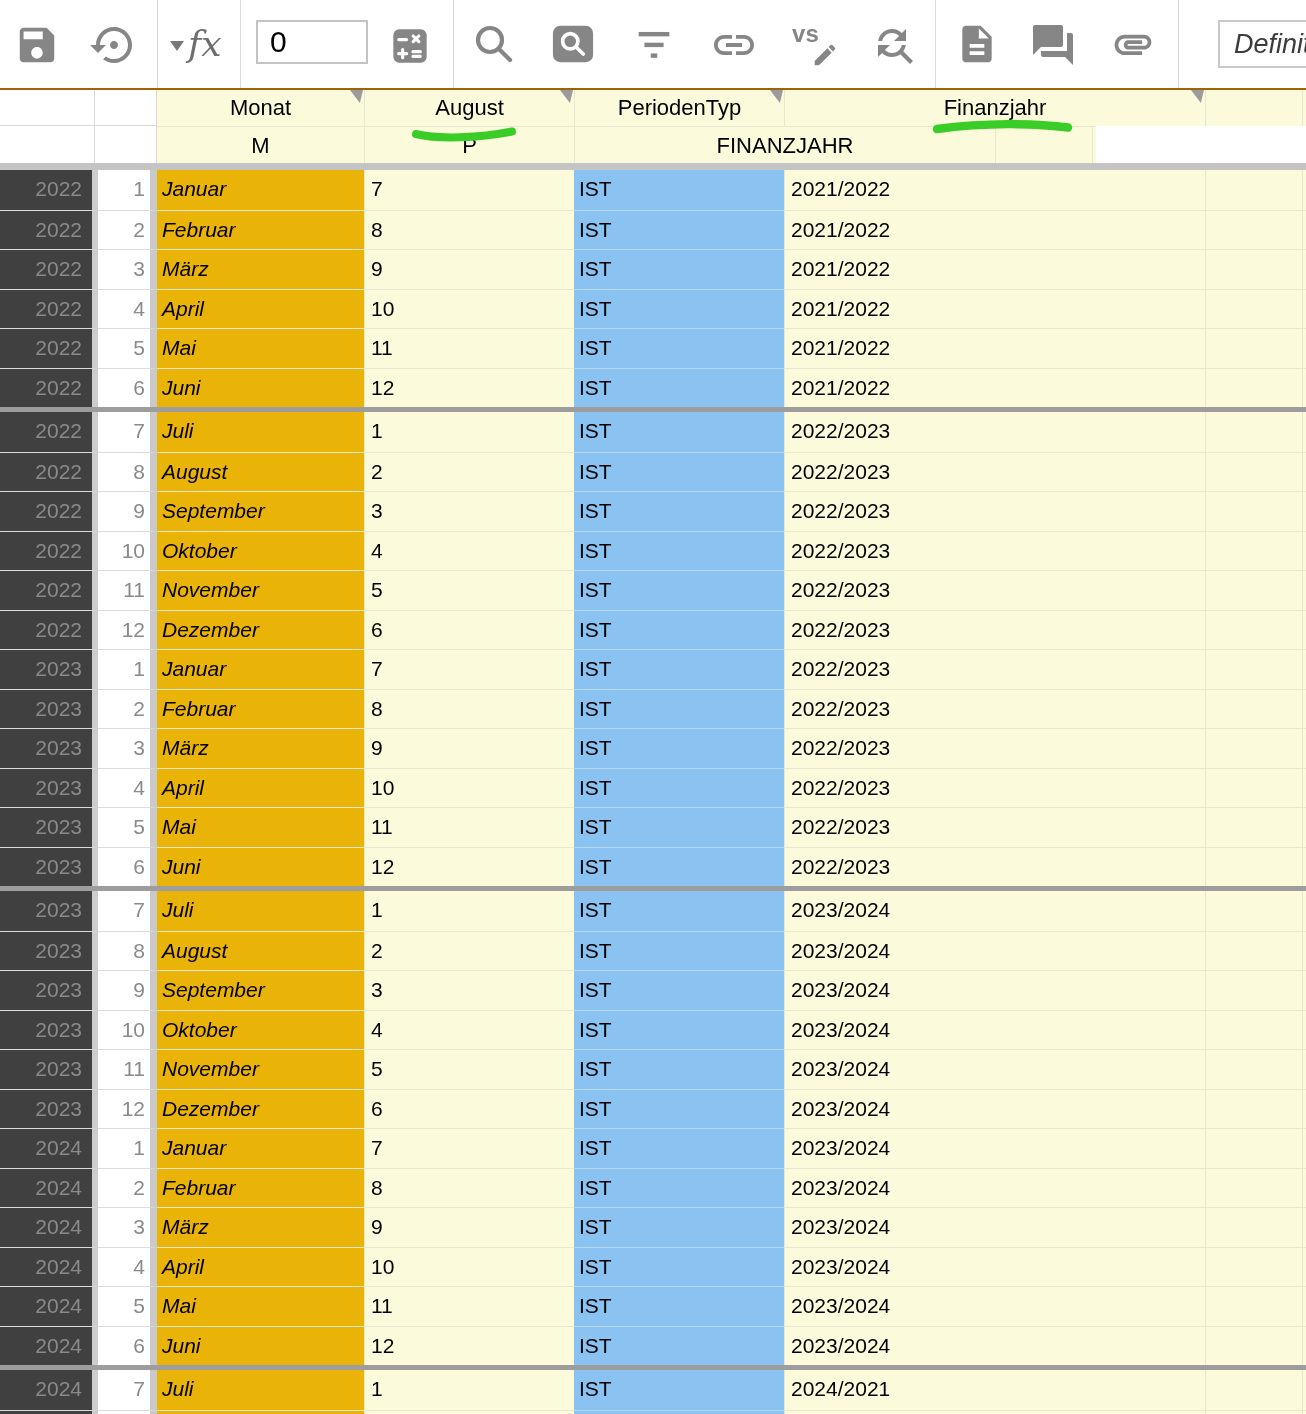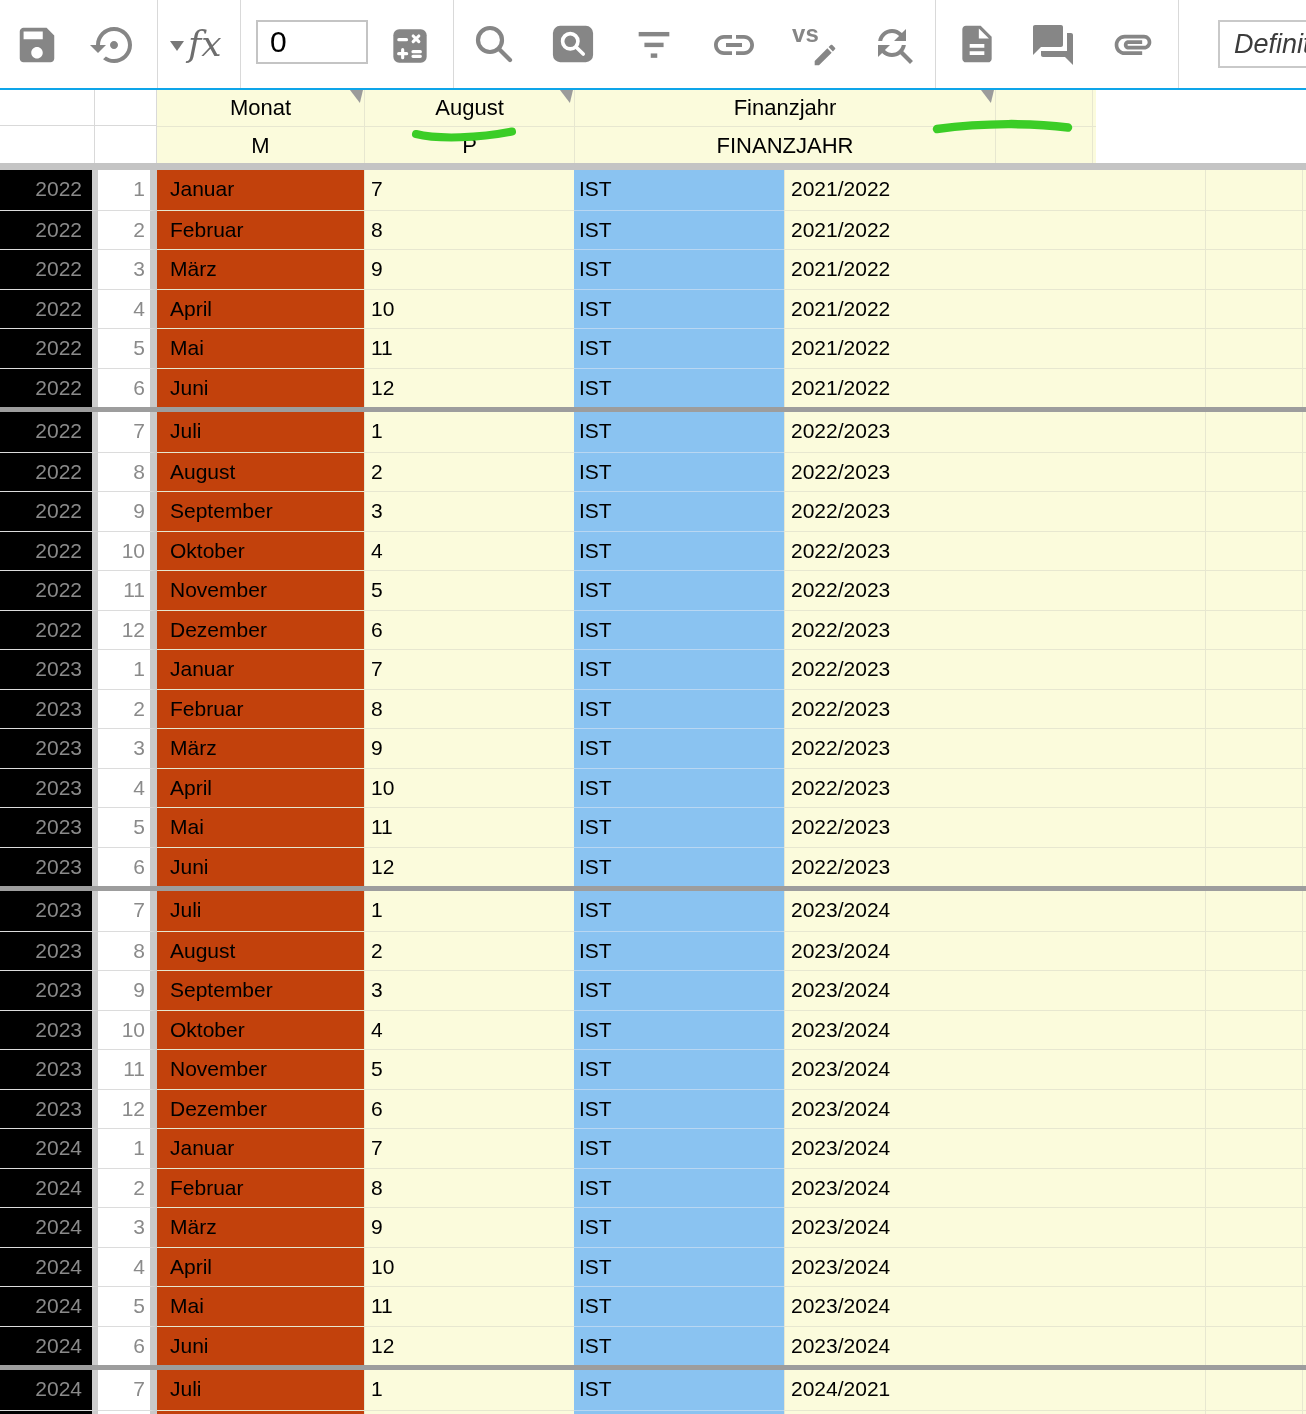--- a/index.html
+++ b/index.html
@@ -1,21 +1,21 @@
 <!DOCTYPE html>
 <html><head>
 <meta charset="utf-8">
 <style>
   * { margin:0; padding:0; box-sizing:border-box; }
   html,body { background:#ffffff; }
   body { font-family:"Liberation Sans", sans-serif; width:1306px; height:1414px; overflow:hidden; position:relative; }
 
   
   .toolbar { position:absolute; left:0; top:0; width:1306px; height:90px; background:#ffffff;
-             border-bottom:2px solid #0ea5e9; }
+             border-bottom:2px solid #a16207; }
   .tb-btn { position:absolute; display:flex; align-items:center; justify-content:center; cursor:pointer; }
   .tb-sep { position:absolute; top:0; width:1px; height:88px; background:#d9d9d9; }
   .tb-icon { fill:#868686; }
   .fx-btn { display:flex; align-items:center; gap:4px; }
   .fx-caret { width:0; height:0; border-left:7px solid transparent; border-right:7px solid transparent;
               border-top:10px solid #787878; margin-top:4px; }
   .fx-text { font-family:"DejaVu Serif", serif; font-style:italic; font-size:36px; color:#6e6e6e; line-height:1; }
   .value-input { position:absolute; left:256px; top:20px; width:112px; height:44px;
                  border:2px solid #c4c4c4; background:#fff; font-family:"Liberation Sans",sans-serif;
                  font-size:30px; color:#000; padding-left:12px; outline:none; }
@@ -46,25 +46,25 @@
   .w-fj { width:421px; } .w-empty { width:97px; } .w-edge { width:4px; }
   .tri { position:absolute; top:0; right:1px; width:13px; height:13px; background:#9b9b9b;
          clip-path:polygon(0 0, 100% 0, 76% 100%); }
 
   .hsep { position:absolute; left:0; top:73px; width:1306px; height:7px; background:#c4c4c4; }
 
   
   .rows { position:absolute; left:0; top:80px; width:1306px; }
   .row { display:flex; height:39.5px; }
   .cell { height:100%; font-size:21px; line-height:38px; white-space:nowrap; overflow:hidden; }
-  .c-year { width:98px; background:#000000; border-right:6px solid #cdcdcd; border-top:1px solid #dcdcdc;
+  .c-year { width:98px; background:#404040; border-right:6px solid #cdcdcd; border-top:1px solid #dcdcdc;
             color:#8a8a8a; text-align:right; padding-right:10px; }
   .c-num  { width:59px; background:#fff; border-right:7px solid #c9c9c9; border-top:1px solid #dcdcdc;
             color:#8a8a8a; text-align:right; padding-right:5px; }
-  .c-monat   { width:207px; background:#c2410c; border-top:1px solid #e7e7d0; padding-left:13px; }
+  .c-monat   { width:207px; background:#eab308; border-top:1px solid #e7e7d0; padding-left:5px;font-style:italic; }
   .c-periode { width:210px; background:#fbfbdc; border-top:1px solid #e7e7d0; border-left:1px solid #e7e7d0; padding-left:6px; }
   .c-typ     { width:210px; background:#8ac3f1; border-top:1px solid #b9d7f2; padding-left:5px; }
   .c-fj      { width:421px; background:#fbfbdc; border-top:1px solid #e7e7d0; border-left:1px solid #e7e7d0; padding-left:6px; }
   .c-empty   { width:97px;  background:#fbfbdc; border-top:1px solid #e7e7d0; border-left:1px solid #e7e7d0; }
   .c-edge    { width:4px;   background:#fbfbdc; border-top:1px solid #e7e7d0; border-left:1px solid #e7e7d0; }
   .row.after-sep .cell { border-top:none; }
   .fiscal-sep { width:1306px; height:5px; background:#9d9d9d; }
 
   
   .annot { position:absolute; left:0; top:0; pointer-events:none; }
@@ -198,20 +198,24 @@
   </div>
 
   <div class="chead">
     <div class="hrow hrow1">
       <div class="hcell w-monat">
         <span>Monat</span>
         <span class="tri"></span>
       </div>
       <div class="hcell w-periode">
         <span>August</span>
+        <span class="tri"></span>
+      </div>
+      <div class="hcell w-typ">
+        <span>PeriodenTyp</span>
         <span class="tri"></span>
       </div>
       <div class="hcell w-fj">
         <span>Finanzjahr</span>
         <span class="tri"></span>
       </div>
       <div class="hcell w-empty"></div>
       <div class="hcell w-edge"></div>
     </div>
     <div class="hrow hrow2">

